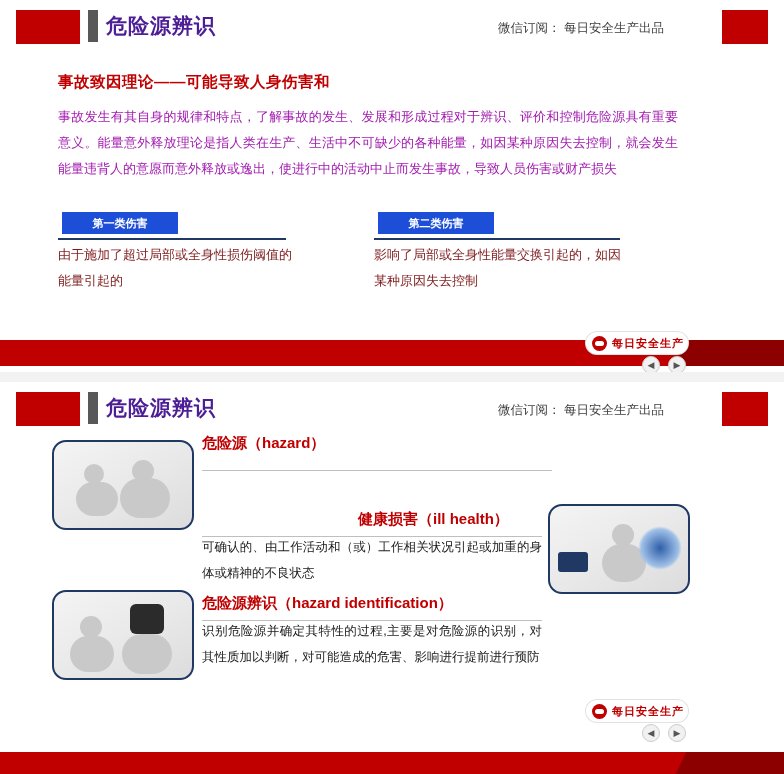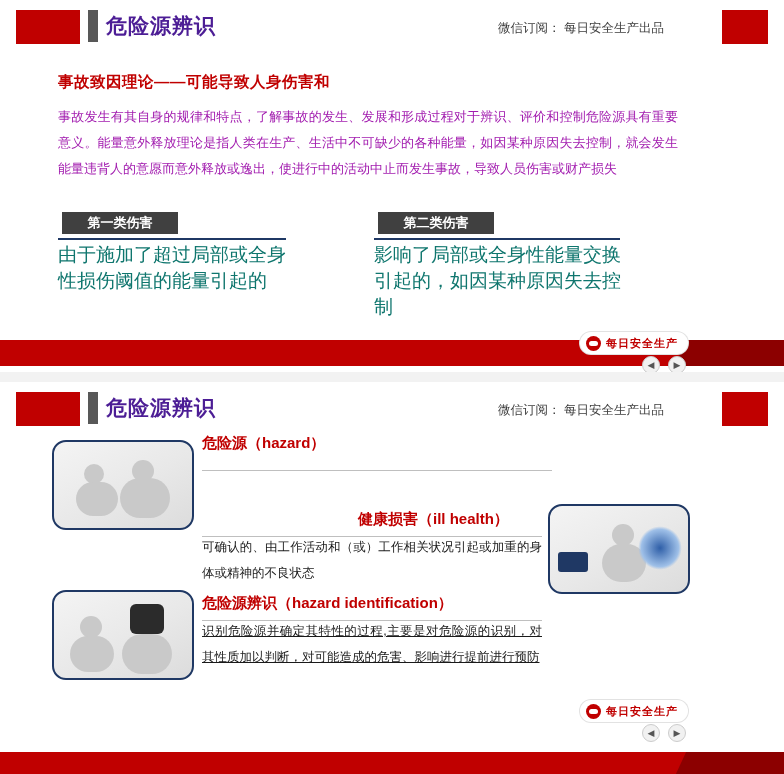--- a/index.html
+++ b/index.html
@@ -86,43 +86,43 @@
     left: 58px;
     top: 104px;
     width: 620px;
     font-size: 13px;
     line-height: 26px;
     color: #a21caf;
     text-align: justify;
   }
   .tagbox {
     position: absolute;
-    background: #404040;
+    background: #1d4ed8;
     color: #ffffff;
-    font-size: 13px;
+    font-size: 11px;
     font-weight: bold;
     text-align: center;
     line-height: 22px;
     height: 22px;
     width: 116px;
   }
   .tag-1 { left: 62px; top: 212px; }
   .tag-2 { left: 378px; top: 212px; }
   .underline {
     position: absolute;
     height: 2px;
     background: #1f3864;
   }
   .ul-1 { left: 58px; top: 238px; width: 228px; }
   .ul-2 { left: 374px; top: 238px; width: 246px; }
   .body-text {
     position: absolute;
-    font-size: 19px;
+    font-size: 13px;
     line-height: 26px;
-    color: #0f766e;
+    color: #7f1d1d;
   }
   .bt-1 { left: 58px; top: 242px; width: 240px; }
   .bt-2 { left: 374px; top: 242px; width: 250px; }
 
   
   .footer {
     position: absolute;
     left: 0;
     width: 784px;
     height: 26px;
@@ -137,21 +137,21 @@
     background: #8c0000;
     transform: skewX(-25deg);
     transform-origin: bottom right;
   }
   .wechat-chip {
     position: absolute;
     right: 96px;
     height: 22px;
     background: #ffffff;
     border-radius: 11px;
-    padding: 0 10px 0 6px;
+    padding: 0 4px 0 6px;
     display: flex;
     align-items: center;
     gap: 5px;
     box-shadow: 0 0 0 1px #e2e2e2;
   }
   .wechat-chip .wx {
     width: 15px; height: 15px;
     border-radius: 50%;
     background: #c00000;
     display: inline-block;
@@ -298,21 +298,21 @@
   <div class="p-text" style="left:202px; top:152px; width:340px;">可确认的、由工作活动和（或）工作相关状况引起或加重的身体或精神的不良状态</div>
 
   <div class="photo" style="left:52px; top:208px; width:138px; height:86px;">
     <div class="fig" style="left:26px; top:24px; width:22px; height:22px;"></div>
     <div class="fig" style="left:16px; top:44px; width:44px; height:36px; border-radius:20px;"></div>
     <div style="position:absolute; left:76px; top:12px; width:34px; height:30px; background:#2b2b2b; border-radius:6px;"></div>
     <div class="fig" style="left:68px; top:42px; width:50px; height:40px; border-radius:22px;"></div>
   </div>
   <div class="h-title" style="left:202px; top:212px;">危险源辨识（hazard identification）</div>
   <div class="hl" style="left:202px; top:238px; width:340px;"></div>
-  <div class="p-text" style="left:202px; top:236px; width:340px;text-decoration:underline;">识别危险源并确定其特性的过程,主要是对危险源的识别，对其性质加以判断，对可能造成的危害、影响进行提前进行预防</div>
+  <div class="p-text" style="left:202px; top:236px; width:340px;">识别危险源并确定其特性的过程,主要是对危险源的识别，对其性质加以判断，对可能造成的危害、影响进行提前进行预防</div>
 
   <div class="footer" style="top:370px;">
     <div class="footer-wedge"></div>
   </div>
   <div class="wechat-chip" style="top:318px;">
     <span class="wx"></span>
     <span class="txt">每日安全生产</span>
   </div>
   <div class="nav-dots" style="right:98px; top:342px;">
     <div class="nav-dot">◀</div>

